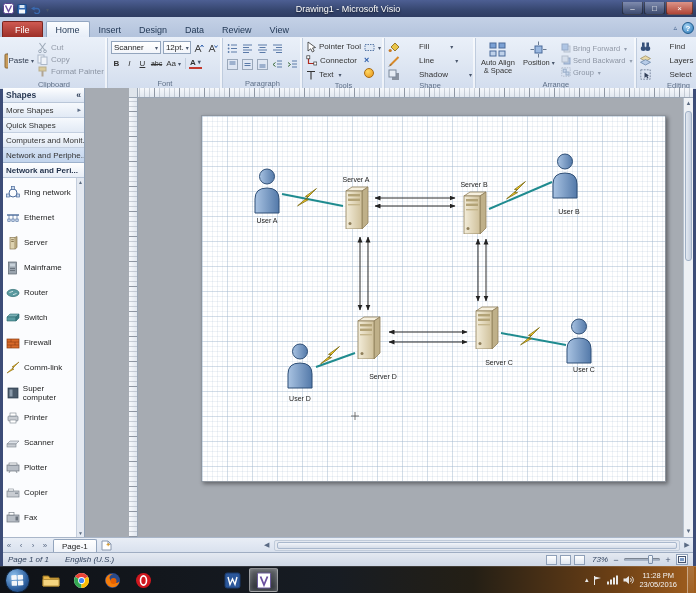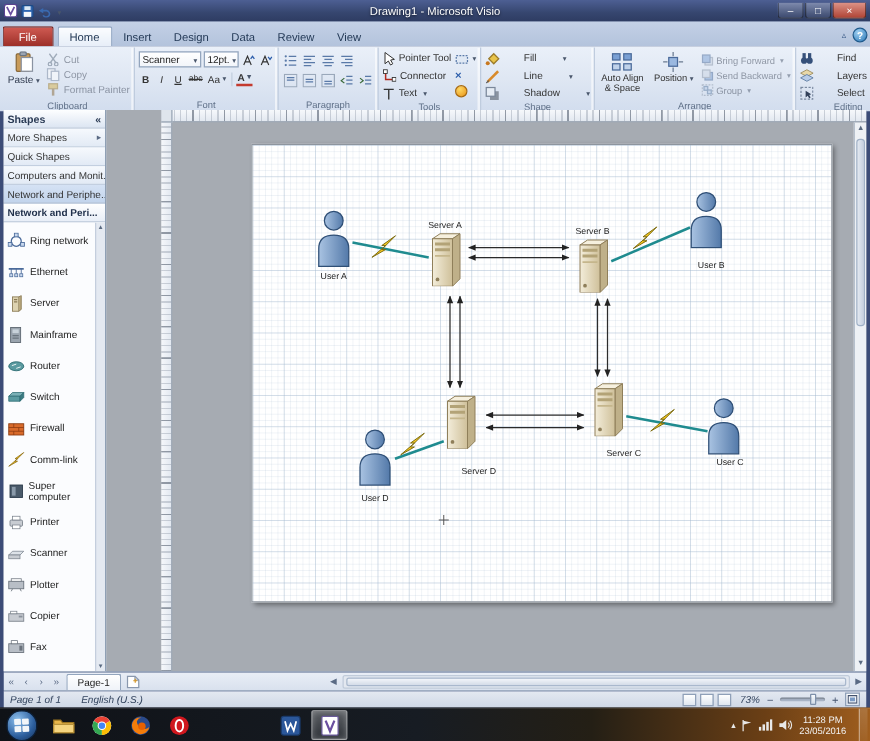--- a/index.html
+++ b/index.html
@@ -25,21 +25,21 @@
 .tabrow-right{margin-left:auto;display:flex;align-items:center;gap:5px;padding-bottom:3px;}
 .minribbon{color:#3a5a86;font-size:7px;}
 .minribbon::after{content:"▵";}
 .helpbtn{width:12px;height:12px;border-radius:50%;background:radial-gradient(circle at 35% 30%,#9fd0f2,#2f7ab8);color:#fff;font-size:8px;font-weight:bold;display:flex;align-items:center;justify-content:center;border:1px solid #1f5a8c;}
 
 
 .ribbon{height:52px;background:linear-gradient(#eaf0f9,#dfe7f3 50%,#d2ddee);display:flex;padding:1px 0 0 1px;}
 .rgroup{display:flex;flex-direction:column;border-right:1px solid #bfccde;box-shadow:inset -2px 0 0 rgba(255,255,255,.6);padding:1px 3px 0 3px;}
 .rg-body{flex:1;display:flex;gap:3px;}
 .rg-label{height:10px;line-height:10px;text-align:center;font-size:7.5px;color:#5e6f87;}
-.bigbtn{width:30px;display:flex;flex-direction:column;align-items:center;padding-top:2px;gap:1px;}
+.bigbtn{width:30px;display:flex;align-items:center;padding-top:2px;gap:1px;}
 .bigbtn span{font-size:8px;color:#2f3a4e;}
 .scol{display:flex;flex-direction:column;justify-content:space-between;padding:2px 0 3px 0;}
 .sbtn{display:flex;align-items:center;gap:3px;font-size:8px;height:12px;white-space:nowrap;color:#3b4455;}
 .fcol{display:flex;flex-direction:column;gap:3px;padding-top:2px;}
 .frow{display:flex;align-items:center;gap:2px;}
 .combo{display:flex;align-items:center;justify-content:space-between;background:linear-gradient(#fff,#f2f5fa);border:1px solid #93a5bd;height:13px;font-size:8px;padding:0 2px;color:#222;}
 .w50{width:50px}.w32{width:28px}
 .glyphbtn{min-width:11px;height:12px;display:flex;align-items:center;justify-content:center;font-size:8px;color:#333;padding:0 1px;}
 .glyphbtn.b{font-weight:bold}.glyphbtn.i{font-style:italic}.glyphbtn.u{text-decoration:underline}.glyphbtn.strike{text-decoration:line-through;font-size:7px}
 .fc{border-bottom:2px solid #c43a2e;line-height:9px;font-weight:bold;}

